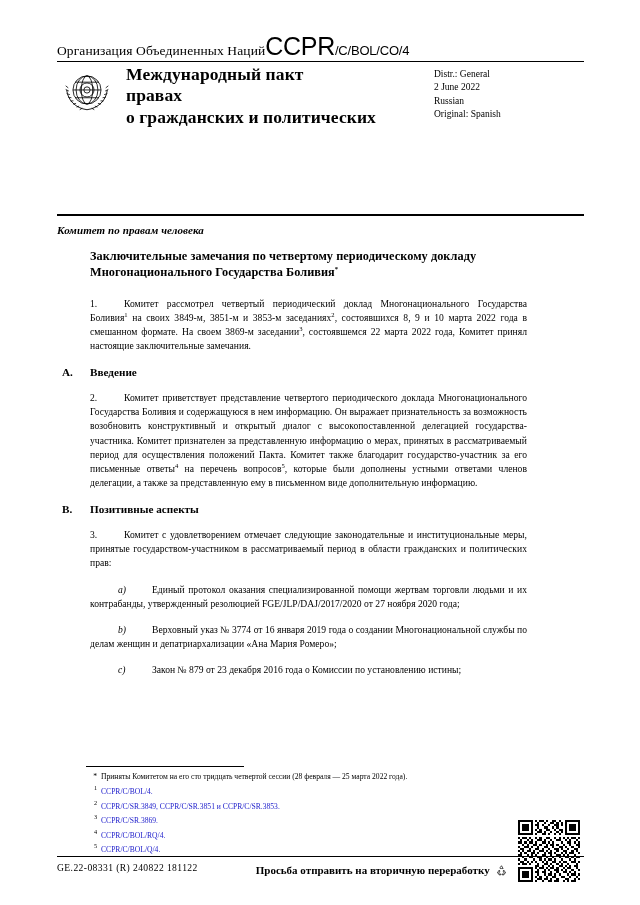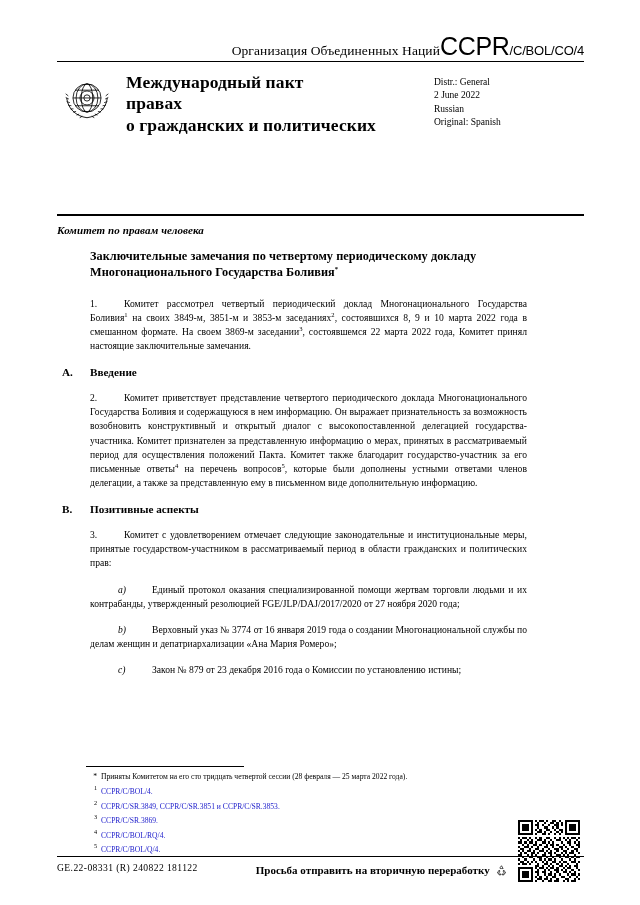--- a/index.html
+++ b/index.html
@@ -24,23 +24,22 @@
   
   .masthead {
     position: absolute;
     left: 57px;
     top: 34px;
     width: 527px;
   }
   .masthead-top {
     display: flex;
     align-items: flex-end;
-    justify-content: flex-end;
+    justify-content: flex-start;
     padding-bottom: 2px;
-    margin-left: 11px;
   }
   .org-name {
     font-size: 13.5px;
     letter-spacing: 0.1px;
     line-height: 1.1;
   }
   .symbol {
     font-family: Liberation Sans, sans-serif;
     white-space: nowrap;
     line-height: 1;
@@ -54,21 +53,21 @@
     letter-spacing: -0.2px;
   }
   .rule-thin {
     border-bottom: 1.1px solid #000;
     width: 100%;
   }
 
   .masthead-body {
     display: flex;
     align-items: flex-start;
-    margin-top: 9px;
+    margin-top: 1px;
   }
   .emblem {
     width: 52px;
     height: 52px;
     flex: 0 0 52px;
     margin-top: 2px;
     margin-left: 4px;
   }
   .covenant-title {
     margin-left: 13px;

